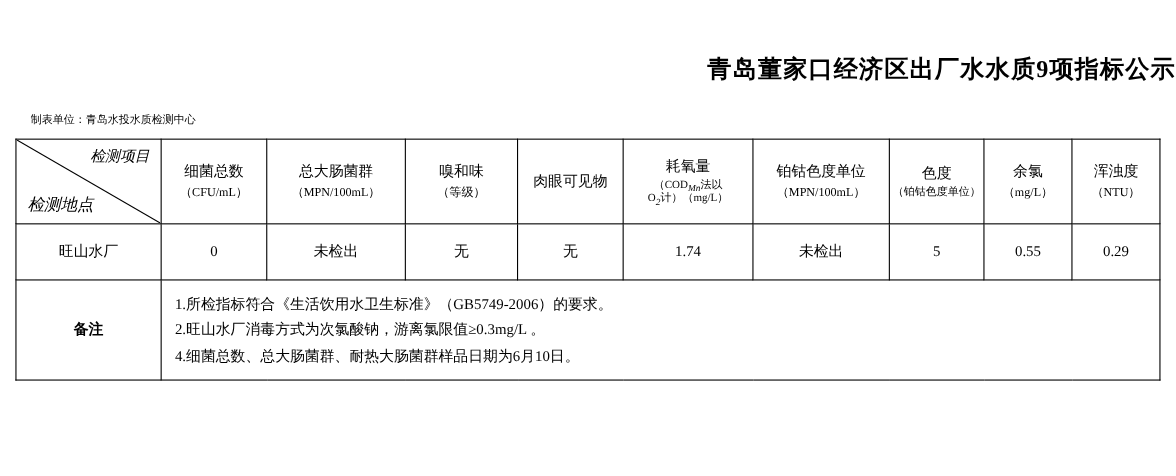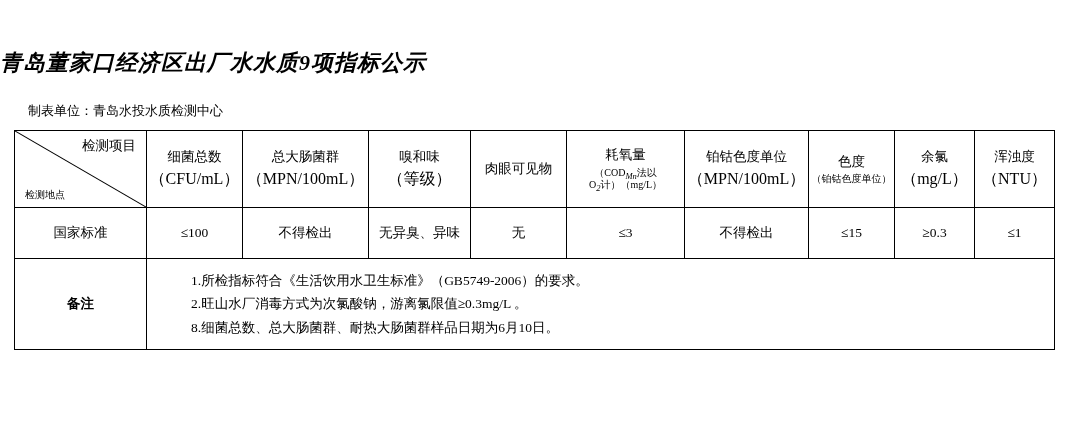--- a/index.html
+++ b/index.html
@@ -14,35 +14,34 @@
     color: #000000;
     overflow: hidden;
   }
   .page {
     position: relative;
     width: 1069px;
     height: 433px;
     box-sizing: border-box;
   }
   .title {
-    text-align: left;
+    text-align: right;
     font-family: "Liberation Serif", serif;
     font-size: 22px;
     font-weight: bold;
     letter-spacing: 1px;
     margin-top: 48px;
-    font-style: italic;
   }
   .meta-row {
     display: flex;
     justify-content: space-between;
     align-items: baseline;
     margin: 24px 8px 10px 28px;
     font-family: Liberation Mono, monospace;
-    font-size: 13px;
+    font-size: 10px;
   }
   .meta-left, .meta-right {
     white-space: nowrap;
   }
   table.sheet {
     border-collapse: collapse;
     width: 1035px;
     margin: 0 auto;
     table-layout: fixed;
   }
@@ -54,73 +53,73 @@
     font-size: 13.5px;
     padding: 2px 2px;
   }
   
   .hdr td {
     height: 72px;
     line-height: 1.35;
   }
   .hdr .unit {
     display: block;
-    font-size: 16px;
+    font-size: 11px;
     margin-top: 2px;
   }
   .hdr .unit-small {
     display: block;
     font-size: 10px;
     margin-top: 2px;
     line-height: 1.25;
   }
   .corner {
     position: relative;
     padding: 0 !important;
     overflow: hidden;
+    font-style: italic;
   }
   .corner .diag {
     position: absolute;
     inset: 0;
     width: 100%;
     height: 100%;
   }
   .corner .top-label {
     position: absolute;
     top: 6px;
     right: 10px;
     font-size: 13.5px;
     font-family: "Liberation Serif", serif;
   }
   .corner .bot-label {
     position: absolute;
     bottom: 6px;
     left: 10px;
-    font-size: 10px;
+    font-size: 15px;
     font-family: "Liberation Serif", serif;
   }
   .datarow td {
     height: 46px;
   }
   .note-row td {
     height: 86px;
   }
   .note-label {
     font-size: 13.5px;
     font-weight: bold;
   }
   .note-body {
     text-align: left !important;
     padding-left: 12px !important;
     font-size: 13.5px;
     line-height: 1.75;
   }
   .note-body div {
     white-space: nowrap;
-    margin-left: 32px;
   }
   sub {
     font-size: 8.5px;
     vertical-align: baseline;
     position: relative;
     top: 3px;
     font-style: italic;
   }
 </style>
 </head>
@@ -195,37 +194,37 @@
           <span>余氯</span>
           <span class="unit">（mg/L）</span>
         </td>
 
         <td>
           <span>浑浊度</span>
           <span class="unit">（NTU）</span>
         </td>
       </tr>
 
-
       <tr class="datarow">
-        <td>国家标准</td>
-        <td>≤100</td>
-        <td>不得检出</td>
-        <td>无异臭、异味</td>
+        <td>旺山水厂</td>
+        <td>0</td>
+        <td>未检出</td>
         <td>无</td>
-        <td>≤3</td>
-        <td>不得检出</td>
-        <td>≤15</td>
-        <td>≥0.3</td>
-        <td>≤1</td>
+        <td>无</td>
+        <td>1.74</td>
+        <td>未检出</td>
+        <td>5</td>
+        <td>0.55</td>
+        <td>0.29</td>
       </tr>
+
 
       <tr class="note-row">
         <td class="note-label">备注</td>
         <td class="note-body" colspan="9">
           <div>1.所检指标符合《生活饮用水卫生标准》（GB5749-2006）的要求。</div>
           <div>2.旺山水厂消毒方式为次氯酸钠，游离氯限值≥0.3mg/L 。</div>
-          <div>8.细菌总数、总大肠菌群、耐热大肠菌群样品日期为6月10日。</div>
+          <div>4.细菌总数、总大肠菌群、耐热大肠菌群样品日期为6月10日。</div>
         </td>
       </tr>
     </tbody>
   </table>
 </div>
 
 </body></html>

